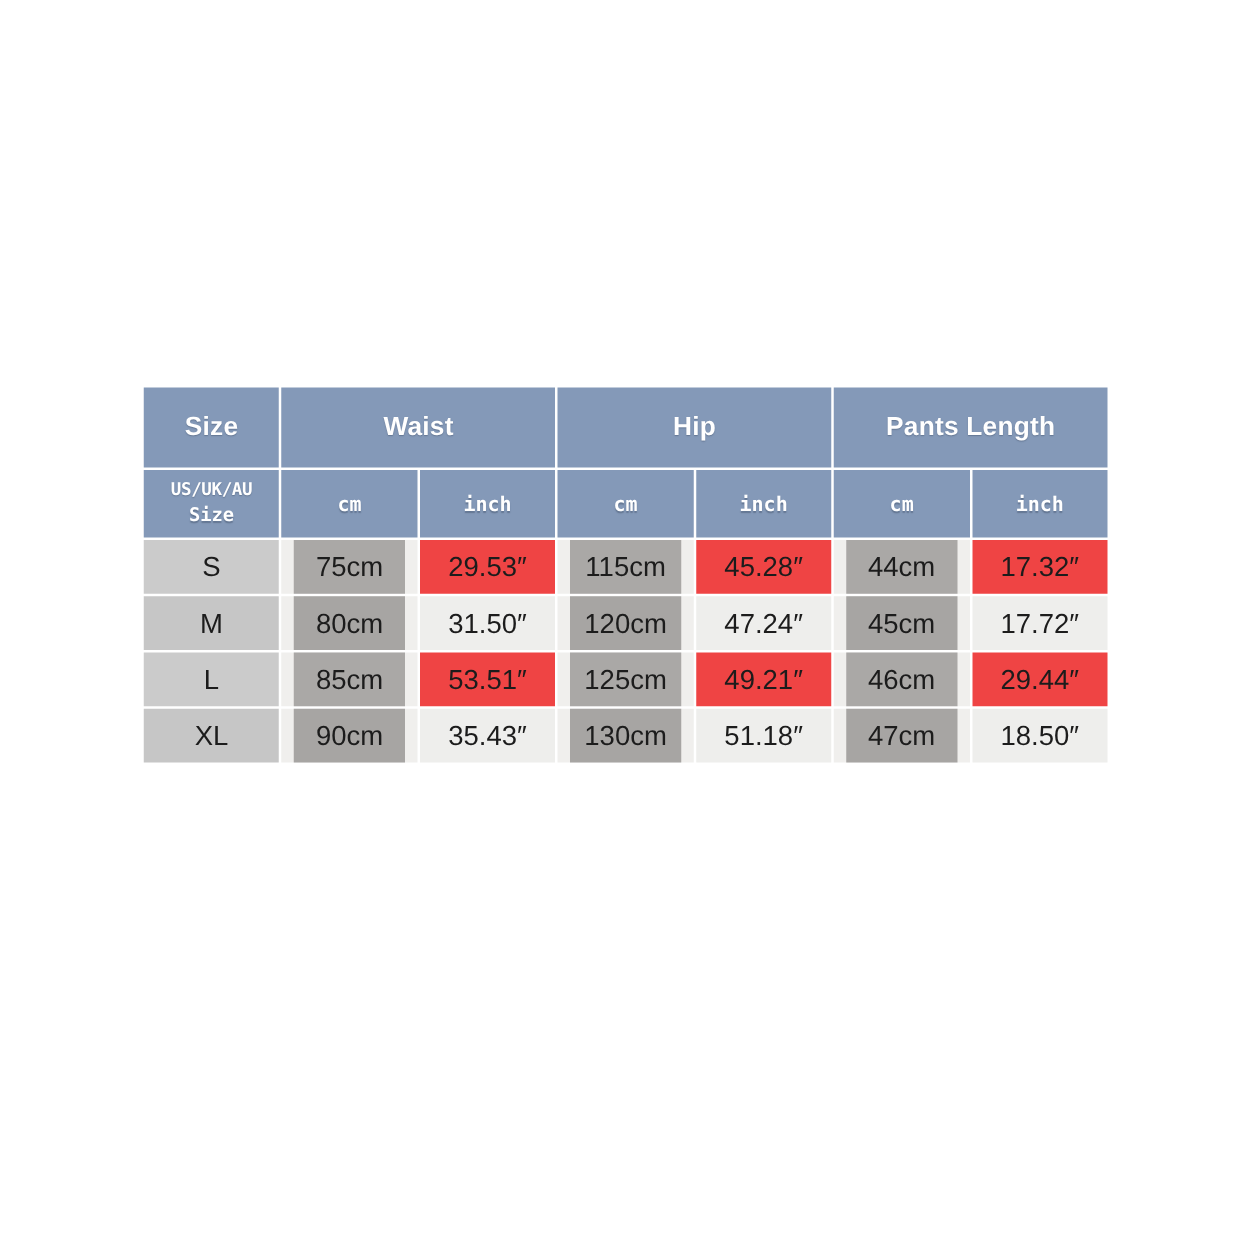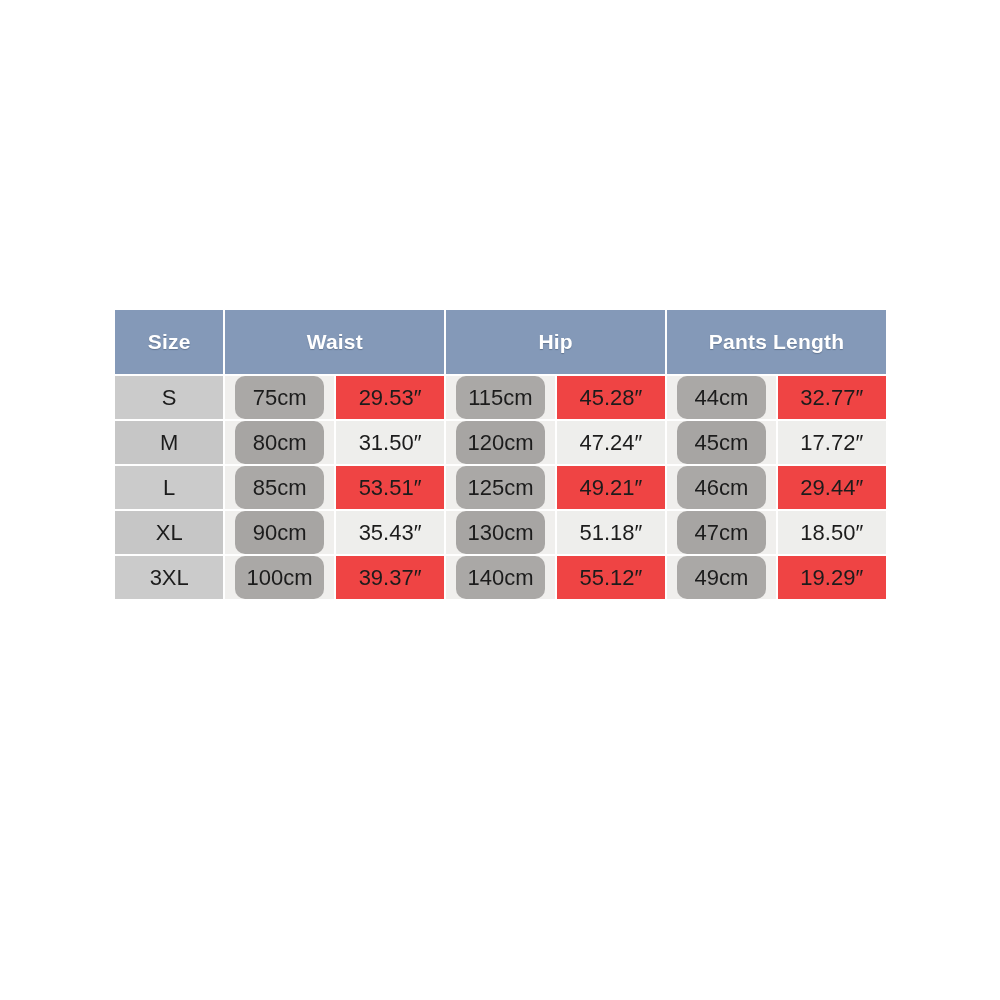--- a/index.html
+++ b/index.html
@@ -86,21 +86,20 @@
   .cell-cm {
     background: #f0efed;
     padding: 0 !important;
   }
   .cell-cm .chip {
     display: block;
     background: #aaa8a6;
     height: 100%;
     line-height: 43px;
     margin: 0 10px;
-    border-radius: 10px;
   }
 
   .cell-inch {
     background: #ef4444;
   }
 
   
   tbody tr:nth-child(even) .cell-size { background: #c6c6c6; }
   tbody tr:nth-child(even) .cell-cm .chip { background: #a7a5a3; }
   tbody tr:nth-child(even) .cell-inch { background: #eeeeec; }
@@ -111,36 +110,48 @@
 <div id="canvas">
 
   <table id="size-chart">
     <thead>
       <tr>
         <td class="hdr-group" rowspan="1">Size</td>
         <td class="hdr-group" colspan="2">Waist</td>
         <td class="hdr-group" colspan="2">Hip</td>
         <td class="hdr-group" colspan="2">Pants Length</td>
       </tr>
+      <tr>
+        <td class="hdr-sub">
+          <span class="sub-line small">US/UK/AU</span>
+          <span class="sub-line">Size</span>
+        </td>
+        <td class="hdr-sub unit">cm</td>
+        <td class="hdr-sub unit">inch</td>
+        <td class="hdr-sub unit">cm</td>
+        <td class="hdr-sub unit">inch</td>
+        <td class="hdr-sub unit">cm</td>
+        <td class="hdr-sub unit">inch</td>
+      </tr>
     </thead>
     <tbody id="chart-body">
         <tr>
           <td class="cell-size">S</td>
           <td class="cell-cm">
             <span class="chip">75cm</span>
           </td>
           <td class="cell-inch">29.53″</td>
           <td class="cell-cm">
             <span class="chip">115cm</span>
           </td>
           <td class="cell-inch">45.28″</td>
           <td class="cell-cm">
             <span class="chip">44cm</span>
           </td>
-          <td class="cell-inch">32.77″</td>
+          <td class="cell-inch">17.32″</td>
         </tr>
         <tr>
           <td class="cell-size">M</td>
           <td class="cell-cm">
             <span class="chip">80cm</span>
           </td>
           <td class="cell-inch">31.50″</td>
           <td class="cell-cm">
             <span class="chip">120cm</span>
           </td>
@@ -173,31 +184,16 @@
           <td class="cell-inch">35.43″</td>
           <td class="cell-cm">
             <span class="chip">130cm</span>
           </td>
           <td class="cell-inch">51.18″</td>
           <td class="cell-cm">
             <span class="chip">47cm</span>
           </td>
           <td class="cell-inch">18.50″</td>
         </tr>
-        <tr>
-          <td class="cell-size">3XL</td>
-          <td class="cell-cm">
-            <span class="chip">100cm</span>
-          </td>
-          <td class="cell-inch">39.37″</td>
-          <td class="cell-cm">
-            <span class="chip">140cm</span>
-          </td>
-          <td class="cell-inch">55.12″</td>
-          <td class="cell-cm">
-            <span class="chip">49cm</span>
-          </td>
-          <td class="cell-inch">19.29″</td>
-        </tr>
       </tbody>
   </table>
 
 </div>
 
 </body></html>

